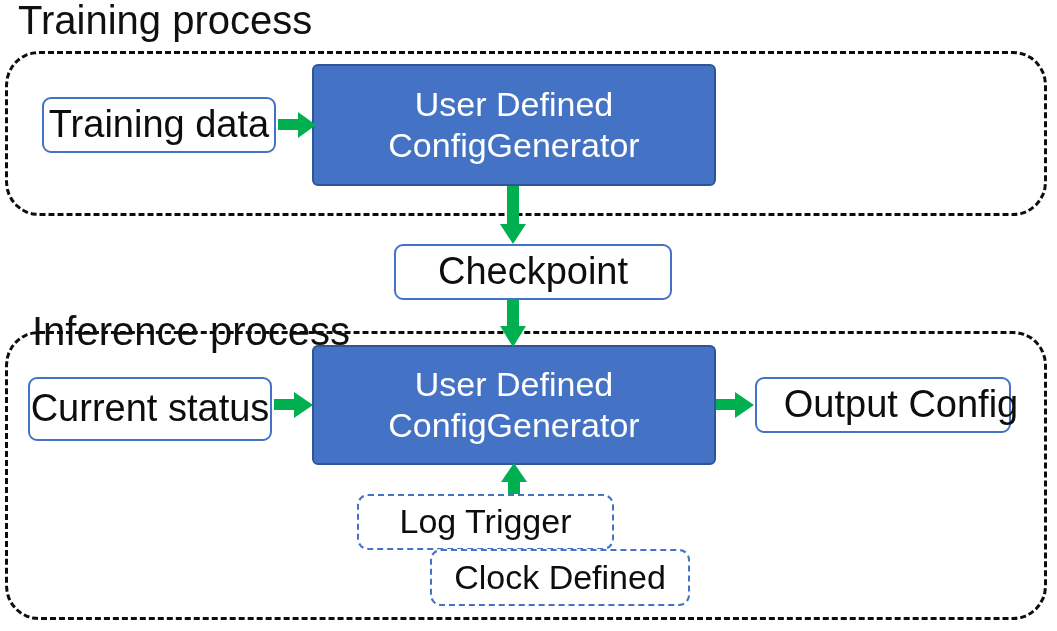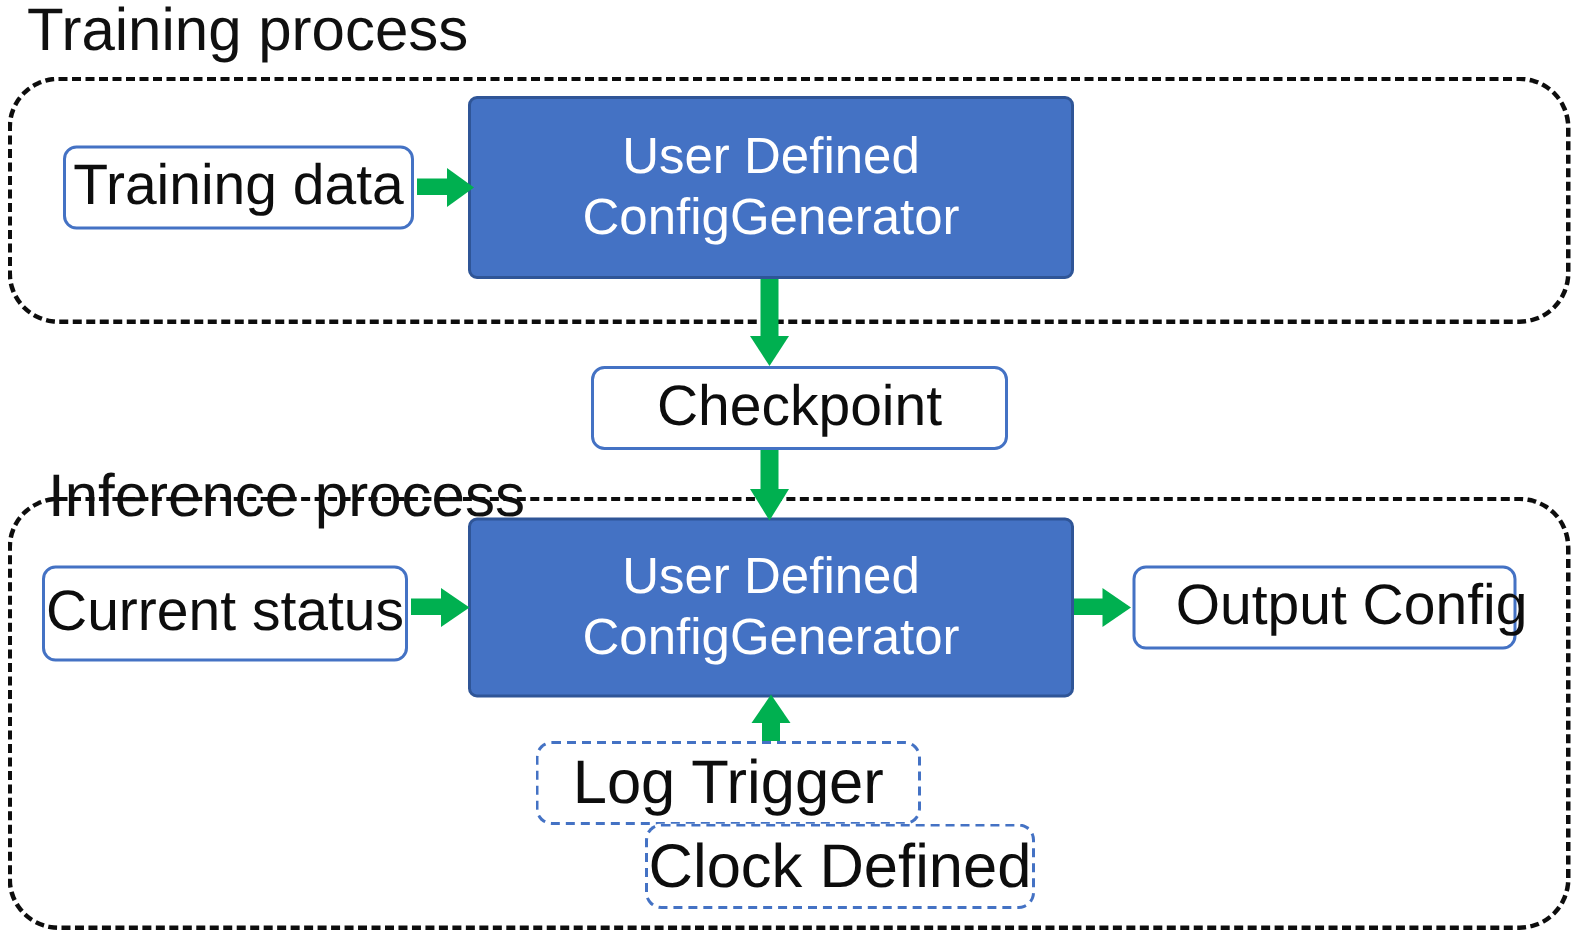--- a/index.html
+++ b/index.html
@@ -75,21 +75,21 @@
   .node-trigger {
     position: absolute;
     box-sizing: border-box;
     background: #ffffff;
     border: 2px dashed #4472C4;
     border-radius: 11px;
     display: flex;
     align-items: center;
     justify-content: center;
     color: #0d0d0d;
-    font-size: 41px;
+    font-size: 34px;
     line-height: 1.1;
     white-space: nowrap;
   }
 
   
   #arrow-layer {
     position: absolute;
     left: 0;
     top: 0;
     width: 1057px;

